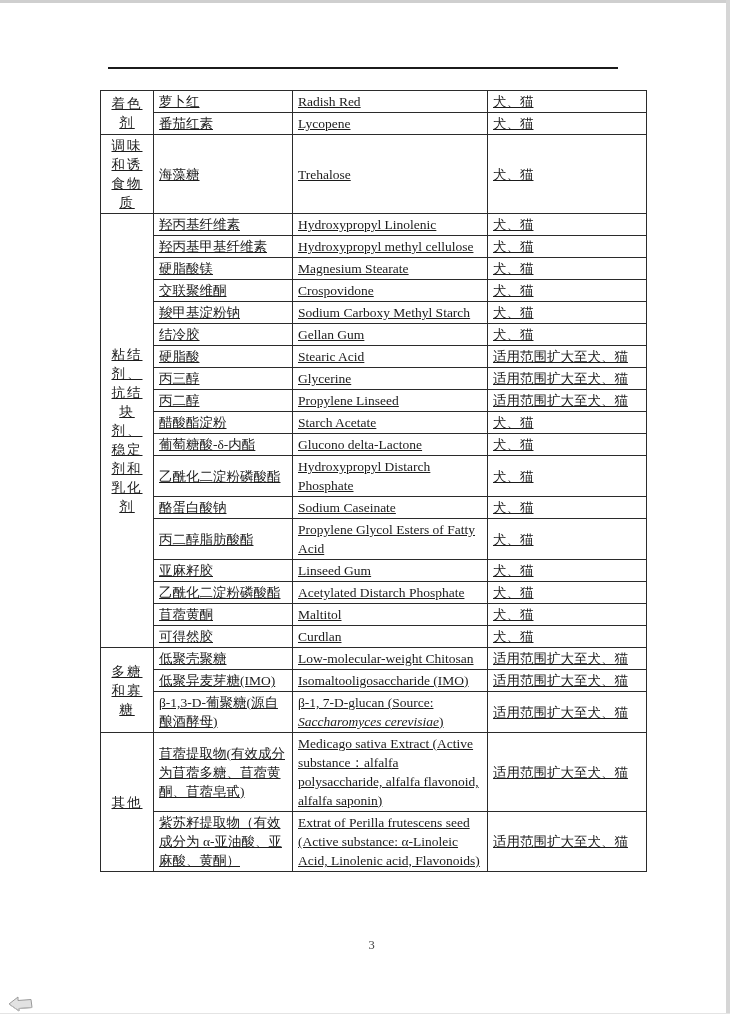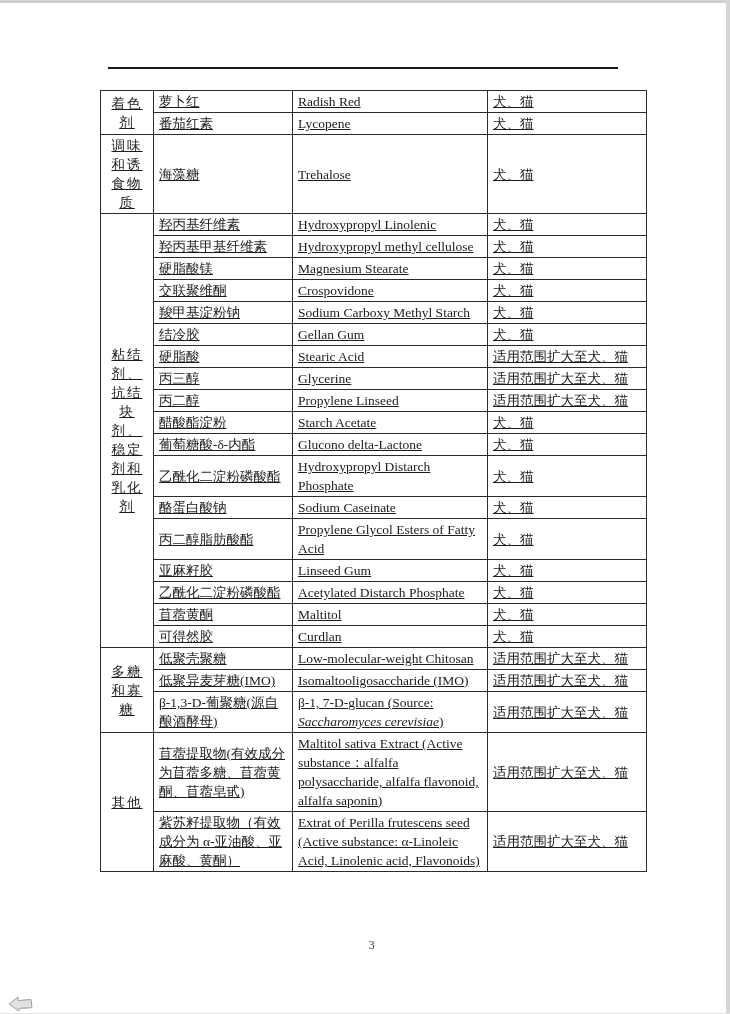--- a/index.html
+++ b/index.html
@@ -164,21 +164,21 @@
             <td class="scope">适用范围扩大至犬、猫</td>
           </tr>
           <tr>
             <td class="cn">β-1,3-D-葡聚糖(源自酿酒酵母)</td>
             <td class="en"><span>β-1, 7-D-glucan (Source: </span><i>Saccharomyces cerevisiae</i><span>)</span></td>
             <td class="scope">适用范围扩大至犬、猫</td>
           </tr>
           <tr>
             <td class="cat" rowspan="2">其他</td>
             <td class="cn">苜蓿提取物(有效成分为苜蓿多糖、苜蓿黄酮、苜蓿皂甙)</td>
-            <td class="en">Maltitol sativa Extract (Active substance：alfalfa polysaccharide, alfalfa flavonoid, alfalfa saponin)</td>
+            <td class="en">Medicago sativa Extract (Active substance：alfalfa polysaccharide, alfalfa flavonoid, alfalfa saponin)</td>
             <td class="scope">适用范围扩大至犬、猫</td>
           </tr>
           <tr>
             <td class="cn">紫苏籽提取物（有效成分为 α-亚油酸、亚麻酸、黄酮）</td>
             <td class="en">Extrat of Perilla frutescens seed (Active substance: α-Linoleic Acid, Linolenic acid, Flavonoids)</td>
             <td class="scope">适用范围扩大至犬、猫</td>
           </tr>
         </tbody>
     </table>
   </div>

